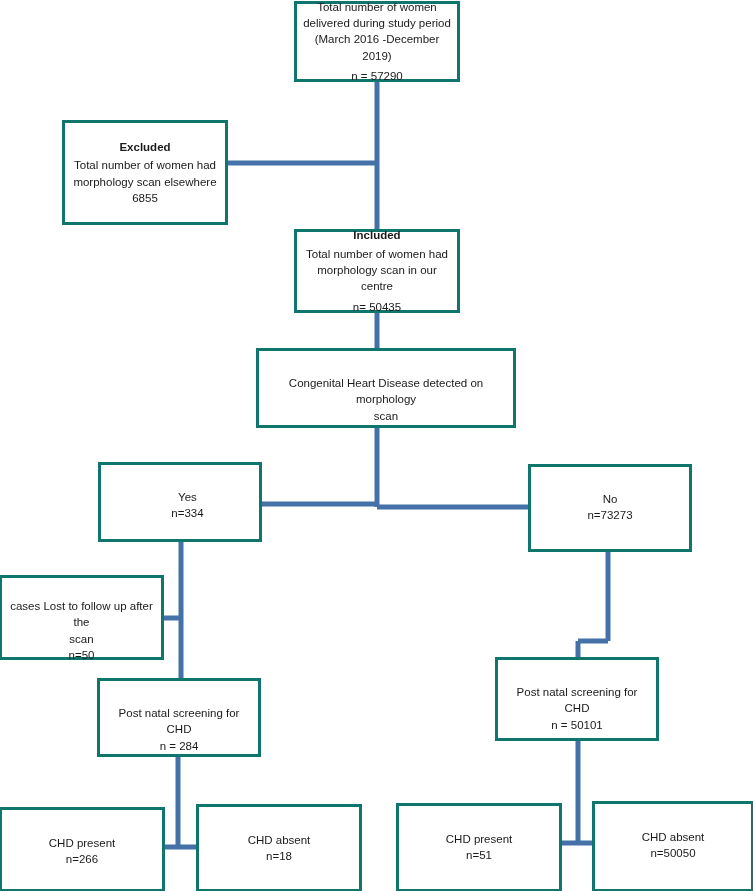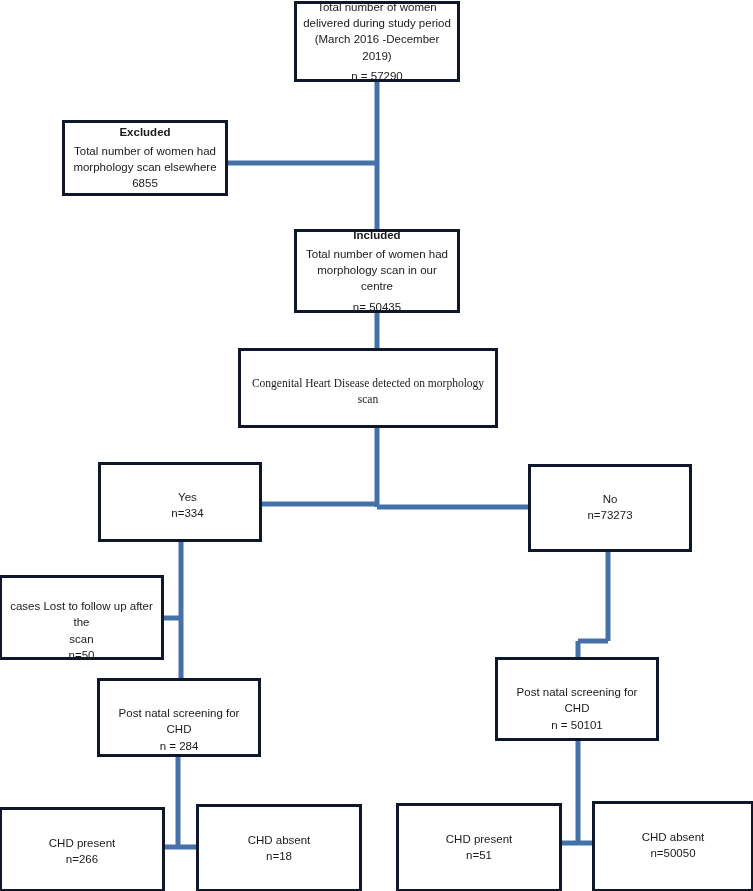--- a/index.html
+++ b/index.html
@@ -20,21 +20,21 @@
     left: 0;
     top: 0;
     width: 753px;
     height: 891px;
     pointer-events: none;
   }
   .node {
     position: absolute;
     box-sizing: border-box;
     background: #ffffff;
-    border: 3px solid #0f172a;
+    border: 3px solid #0f766e;
     display: flex;
     flex-direction: column;
     align-items: center;
     justify-content: center;
     text-align: center;
     color: #1a1a1a;
     font-size: 11.5px;
     line-height: 1.42;
     padding: 2px 6px;
     z-index: 2;
@@ -79,35 +79,35 @@
     </g>
   </svg>
 
   <div class="node" style="left:294px; top:1px; width:166px; height:81px;">
     <span class="ln">Total number of  women</span>
     <span class="ln">delivered during  study period</span>
     <span class="ln">(March 2016 -December 2019)</span>
     <span class="ln" style="margin-top:4px;">n = 57290</span>
   </div>
 
-  <div class="node" style="left:62px; top:120px; width:166px; height:76px;">
+  <div class="node" style="left:62px; top:120px; width:166px; height:105px;">
     <span class="ln ttl">Excluded</span>
     <span class="ln">Total number of women had</span>
     <span class="ln">morphology scan elsewhere</span>
     <span class="ln">6855</span>
   </div>
 
   <div class="node" style="left:294px; top:229px; width:166px; height:84px;">
     <span class="ln ttl">Included</span>
     <span class="ln">Total number of women had</span>
     <span class="ln">morphology scan in our centre</span>
     <span class="ln" style="margin-top:4px;">n= 50435</span>
   </div>
 
-  <div class="node top-align" style="left:238px; top:348px; width:260px; height:80px;font-family:Liberation Serif, serif;">
+  <div class="node top-align" style="left:256px; top:348px; width:260px; height:80px;">
     <span class="ln">Congenital Heart Disease detected on morphology</span>
     <span class="ln">scan</span>
   </div>
 
   <div class="node top-align" style="left:98px; top:462px; width:164px; height:80px;padding-left:21px;">
     <span class="ln">Yes</span>
     <span class="ln">n=334</span>
   </div>
 
   <div class="node top-align" style="left:528px; top:464px; width:164px; height:88px;">

